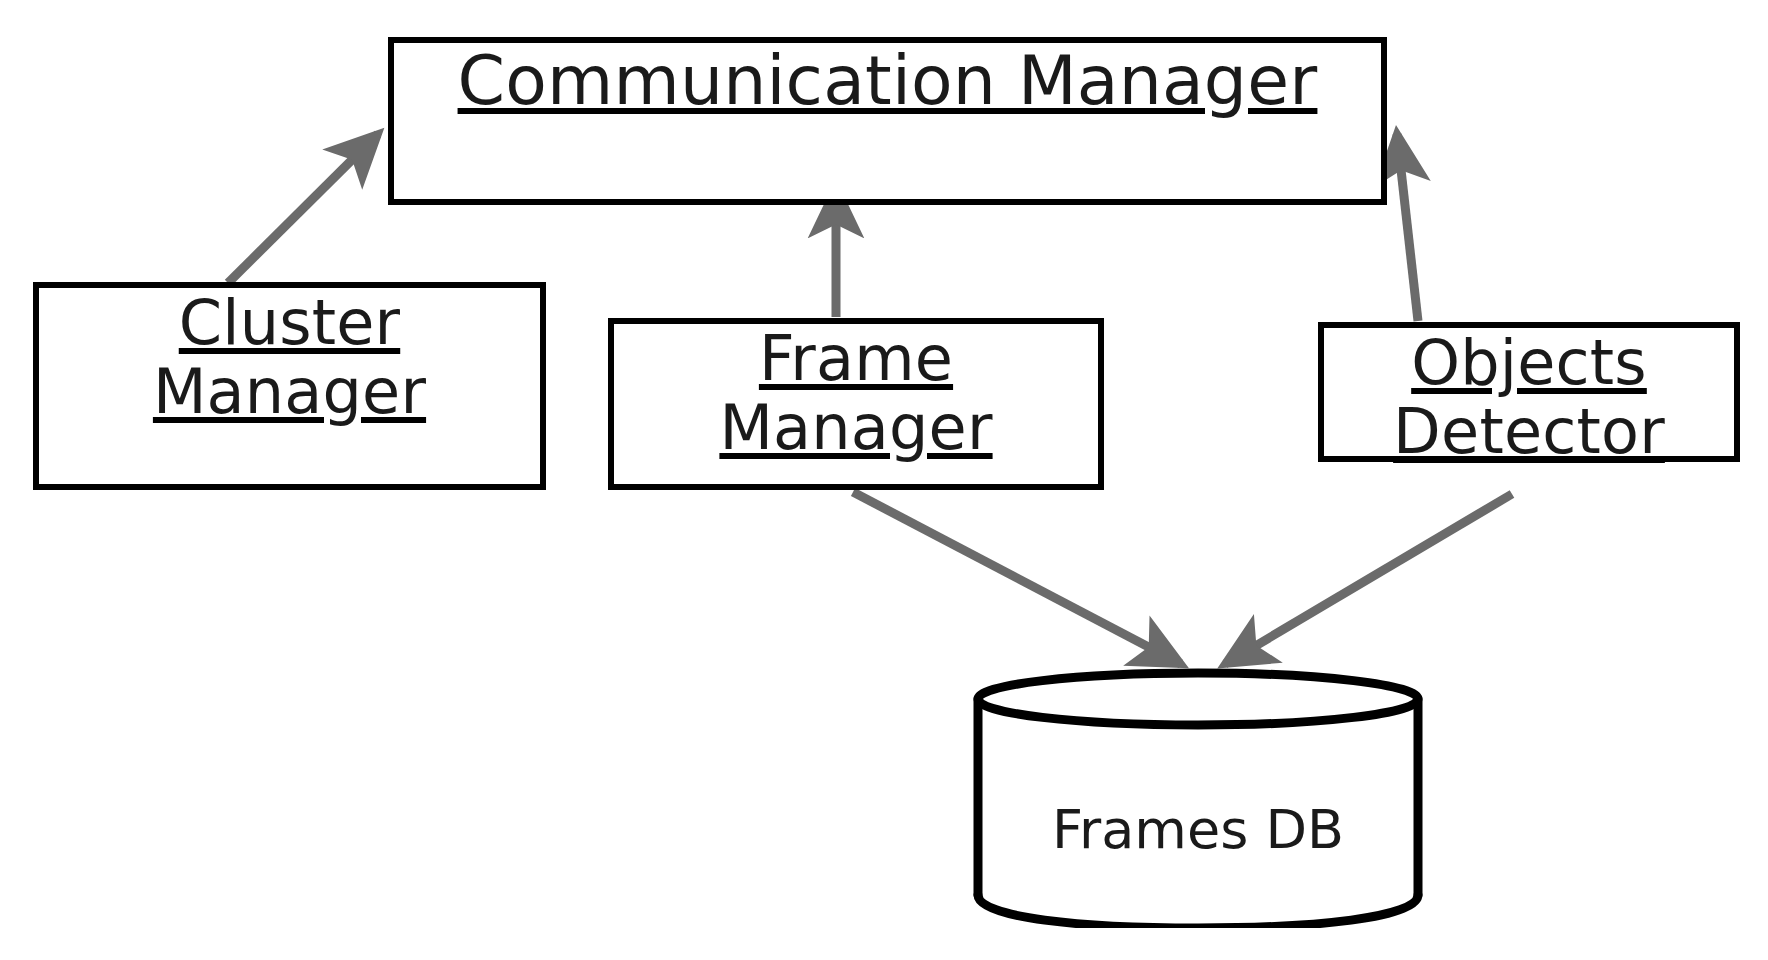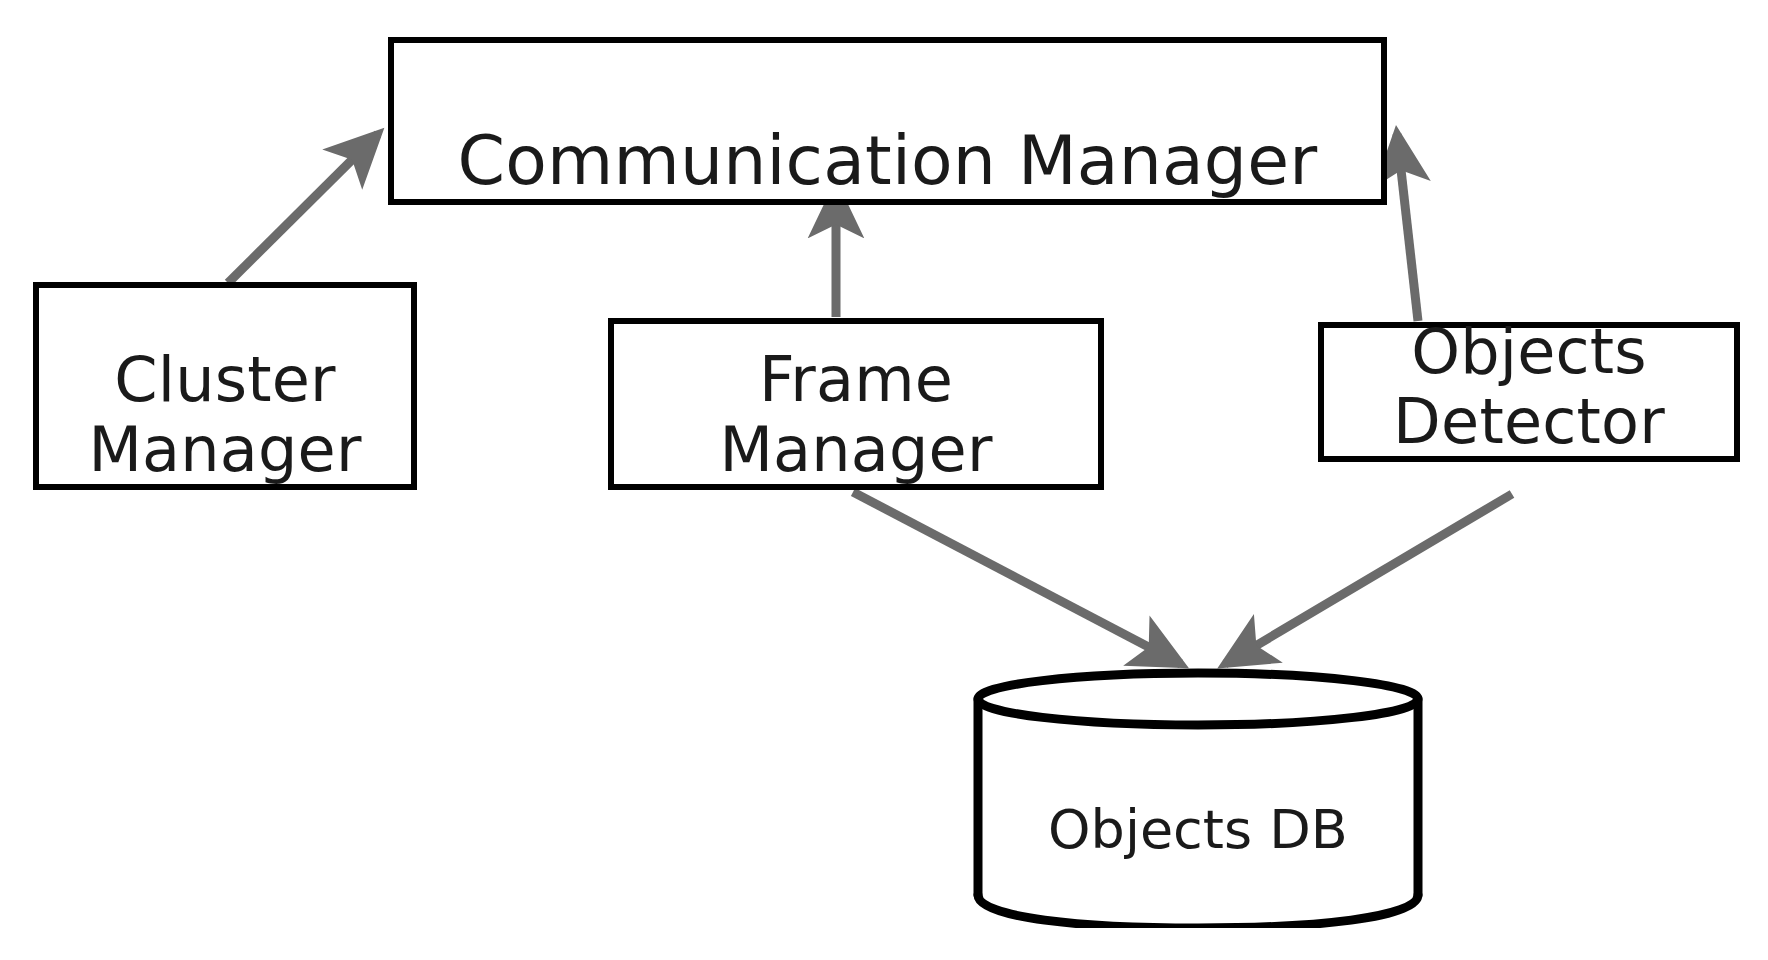--- a/index.html
+++ b/index.html
@@ -24,24 +24,25 @@
     top: 0;
     width: 1768px;
     height: 960px;
   }
   .node-box {
     position: absolute;
     box-sizing: border-box;
     background: #ffffff;
     border: 6px solid #000000;
     display: flex;
-    align-items: flex-end;
+    align-items: flex-start;
     justify-content: center;
     text-align: center;
     z-index: 3;
+    text-decoration: underline;
   }
   .node-label {
     font-family: "DejaVu Sans", sans-serif;
     color: #1a1a1a;
     font-weight: 400;
     line-height: 1.12;
     white-space: pre-line;
     letter-spacing: 0.2px;
   }
   #node-communication-manager {
@@ -49,21 +50,21 @@
     top: 37px;
     width: 999px;
     height: 168px;
   }
   #node-communication-manager .node-label {
     font-size: 68px;
   }
   #node-cluster-manager {
     left: 33px;
     top: 282px;
-    width: 384px;
+    width: 513px;
     height: 208px;
   }
   #node-frame-manager {
     left: 608px;
     top: 318px;
     width: 496px;
     height: 172px;
   }
   #node-objects-detector {
     left: 1318px;
@@ -144,16 +145,16 @@
 Detector</span>
   </div>
 
   <div id="node-frames-db">
     <svg class="db-shape" viewBox="0 0 450 262" xmlns="http://www.w3.org/2000/svg">
       <path d="M5,33 L5,229" fill="none" stroke="#000000" stroke-width="9" stroke-linecap="round"></path>
       <path d="M445,33 L445,229" fill="none" stroke="#000000" stroke-width="9" stroke-linecap="round"></path>
       <ellipse cx="225" cy="33" rx="220" ry="26" fill="#ffffff" stroke="#000000" stroke-width="9"></ellipse>
       <path d="M5,229 C5,252 110,262 225,262 C340,262 445,252 445,229" fill="none" stroke="#000000" stroke-width="9" stroke-linecap="round"></path>
     </svg>
-    <span class="db-label">Objects DB</span>
+    <span class="db-label">Frames DB</span>
   </div>
 
 </div>
 
 </body></html>

